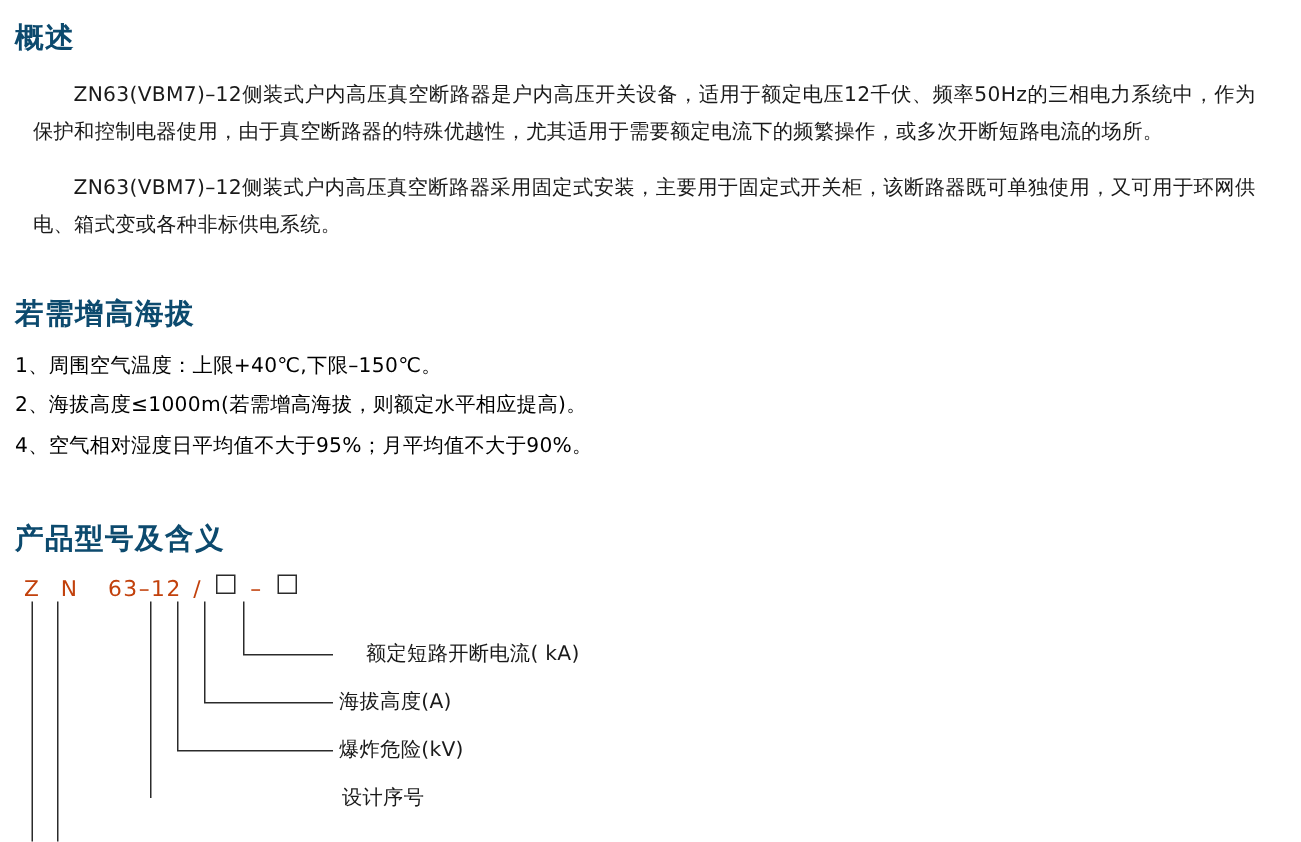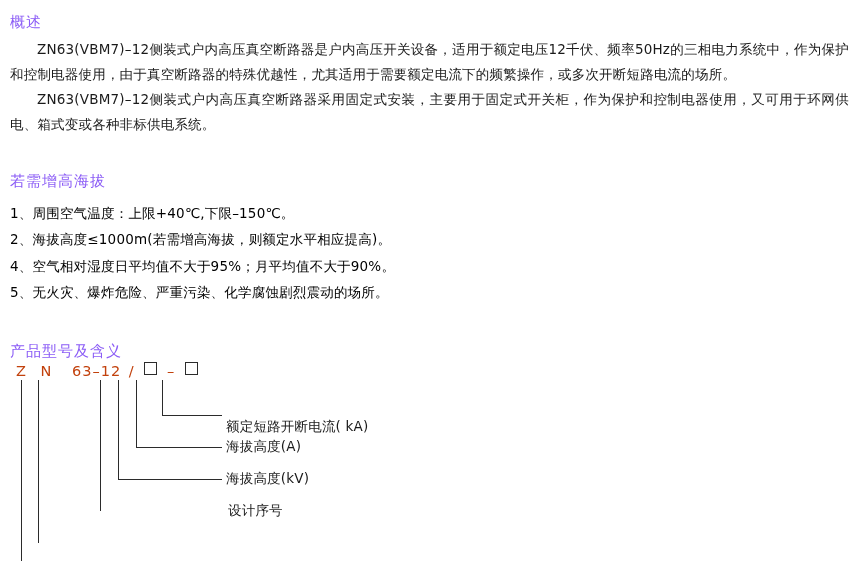--- a/index.html
+++ b/index.html
@@ -15,36 +15,36 @@
     overflow: hidden;
   }
   .page {
     position: relative;
     width: 867px;
     height: 561px;
     box-sizing: border-box;
     padding: 8px 18px 0 10px;
   }
   .section-title {
-    color: #8b5cf6;
-    font-size: 15px;
-    font-weight: normal;
+    color: #0c4a6e;
+    font-size: 19px;
+    font-weight: bold;
     letter-spacing: 1px;
     margin: 0 0 4px 0;
     line-height: 1.4;
   }
   .section-title.first {
     margin-top: 4px;
   }
   .para {
     font-size: 13.5px;
     line-height: 1.85;
     color: #1a1a1a;
     text-align: justify;
-    margin: 0;
+    margin: 12px;
     text-indent: 2em;
     letter-spacing: 0.2px;
   }
   .block-overview {
     margin-bottom: 34px;
   }
   .list-line {
     font-size: 13.5px;
     line-height: 1.95;
     color: #000000;
@@ -52,21 +52,21 @@
     margin: 0;
   }
   .block-conditions {
     margin-top: 2px;
     margin-bottom: 36px;
   }
   .title-conditions {
     margin-bottom: 8px;
   }
   .title-model {
-    margin-bottom: 0;
+    margin-bottom: 10px;
   }
 
   
   .model-area {
     position: relative;
     height: 175px;
     margin-left: 2px;
   }
   .model-code {
     position: absolute;
@@ -106,57 +106,56 @@
   }
 </style>
 </head>
 <body>
 
 <div class="page">
 
   <div class="block-overview">
     <h2 class="section-title first">概述</h2>
     <p class="para">ZN63(VBM7)–12侧装式户内高压真空断路器是户内高压开关设备，适用于额定电压12千伏、频率50Hz的三相电力系统中，作为保护和控制电器使用，由于真空断路器的特殊优越性，尤其适用于需要额定电流下的频繁操作，或多次开断短路电流的场所。</p>
-    <p class="para">ZN63(VBM7)–12侧装式户内高压真空断路器采用固定式安装，主要用于固定式开关柜，作为保护和控制电器使用，又可用于环网供电、箱式变或各种非标供电系统。</p>
+    <p class="para">ZN63(VBM7)–12侧装式户内高压真空断路器采用固定式安装，主要用于固定式开关柜，该断路器既可单独使用，又可用于环网供电、箱式变或各种非标供电系统。</p>
   </div>
 
   <div class="block-conditions">
     <h2 class="section-title title-conditions">若需增高海拔</h2>
     <p class="list-line">1、周围空气温度：上限+40℃,下限–150℃。</p>
     <p class="list-line">2、海拔高度≤1000m(若需增高海拔，则额定水平相应提高)。</p>
     <p class="list-line">4、空气相对湿度日平均值不大于95%；月平均值不大于90%。</p>
-    <p class="list-line">5、无火灾、爆炸危险、严重污染、化学腐蚀剧烈震动的场所。</p>
   </div>
 
   <div>
     <h2 class="section-title title-model">产品型号及含义</h2>
 
     <div class="model-area">
 
       <div class="model-code">
         <span class="code-seg">Z</span>
         <span class="code-seg" style="margin-left:8px;">N</span>
         <span class="code-seg" style="margin-left:14px;">63–12</span>
         <span class="code-seg" style="margin-left:2px;">/</span>
         <span class="sq" style="margin-left:4px;"></span>
         <span class="code-seg" style="margin-left:4px;">–</span>
         <span class="sq" style="margin-left:4px;"></span>
       </div>
 
       <div class="vline" style="left:150px; top:18px; height:35px;"></div>
       <div class="hline" style="left:150px; top:53px; width:60px;"></div>
-      <div class="leader-label" style="left:214px; top:44px;margin-top:12px;">额定短路开断电流( kA)</div>
+      <div class="leader-label" style="left:232px; top:44px;">额定短路开断电流( kA)</div>
 
       <div class="vline" style="left:124px; top:18px; height:67px;"></div>
       <div class="hline" style="left:124px; top:85px; width:86px;"></div>
       <div class="leader-label" style="left:214px; top:76px;">海拔高度(A)</div>
 
       <div class="vline" style="left:106px; top:18px; height:99px;"></div>
       <div class="hline" style="left:106px; top:117px; width:104px;"></div>
-      <div class="leader-label" style="left:214px; top:108px;">海拔高度(kV)</div>
+      <div class="leader-label" style="left:214px; top:108px;">爆炸危险(kV)</div>
 
       <div class="vline" style="left:88px; top:18px; height:131px;"></div>
 
       <div class="leader-label" style="left:216px; top:140px;">设计序号</div>
 
       <div class="vline" style="left:26px; top:18px; height:163px;"></div>
 
       <div class="vline" style="left:9px; top:18px; height:195px;"></div>
 
     </div>

